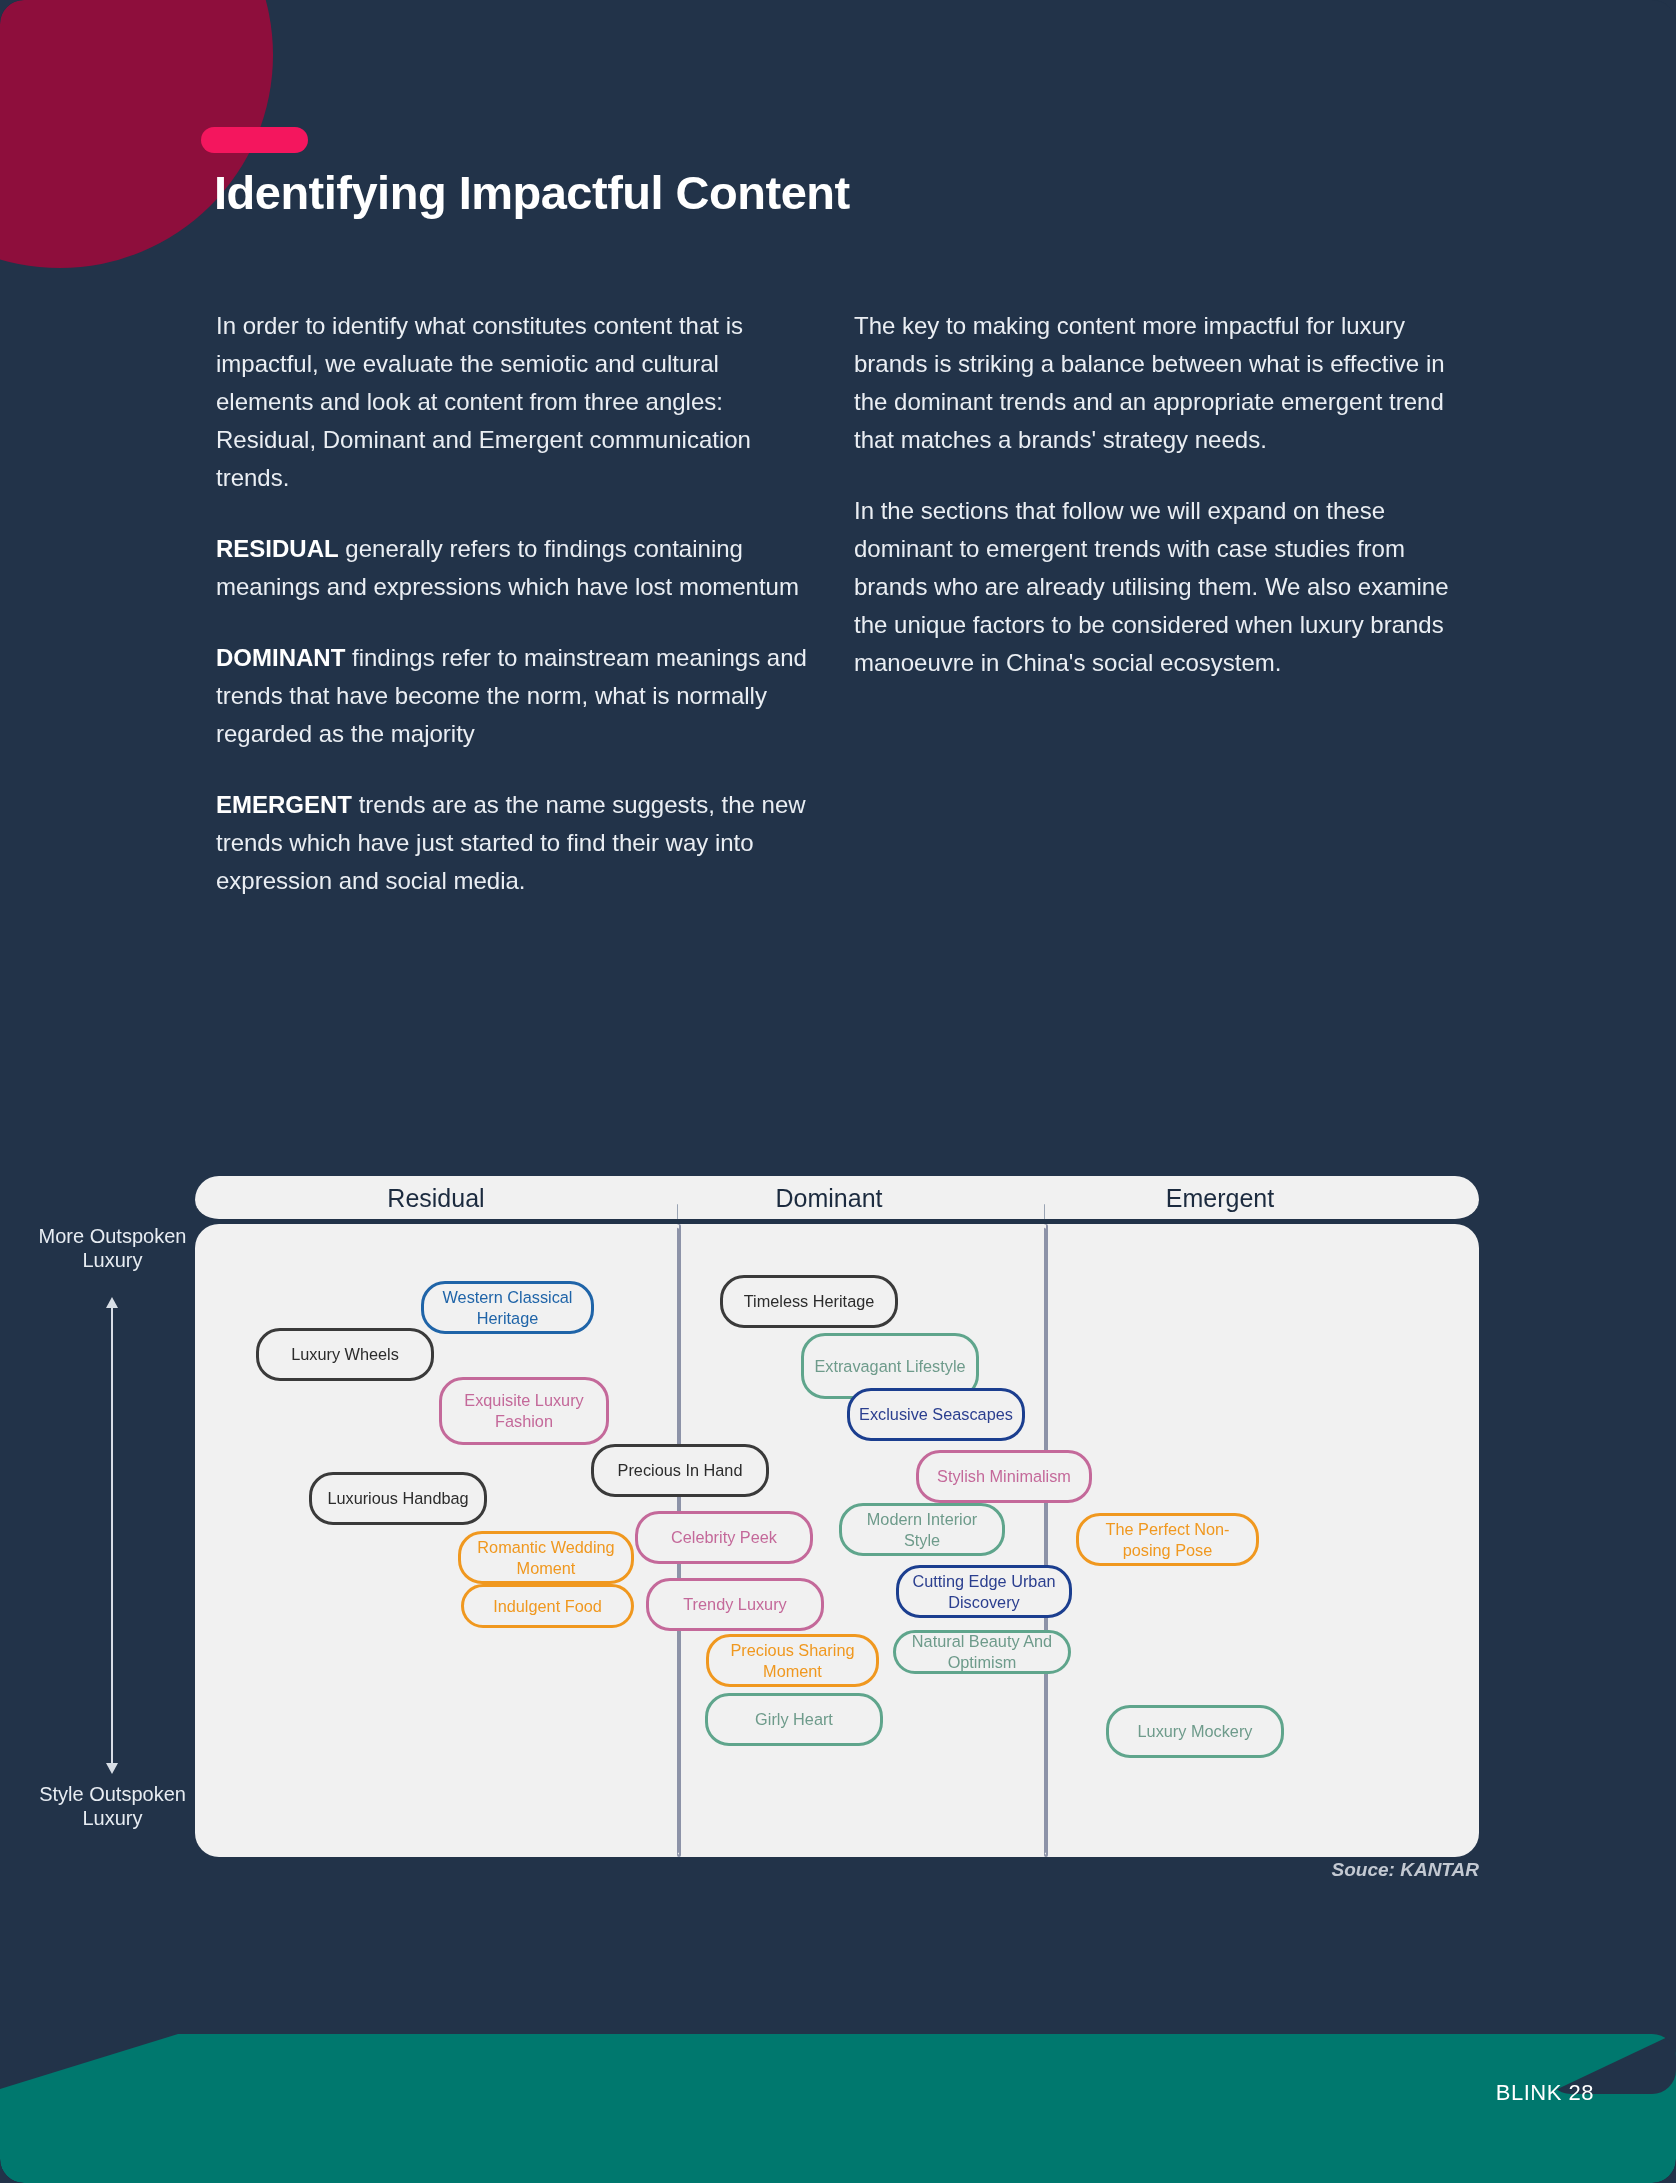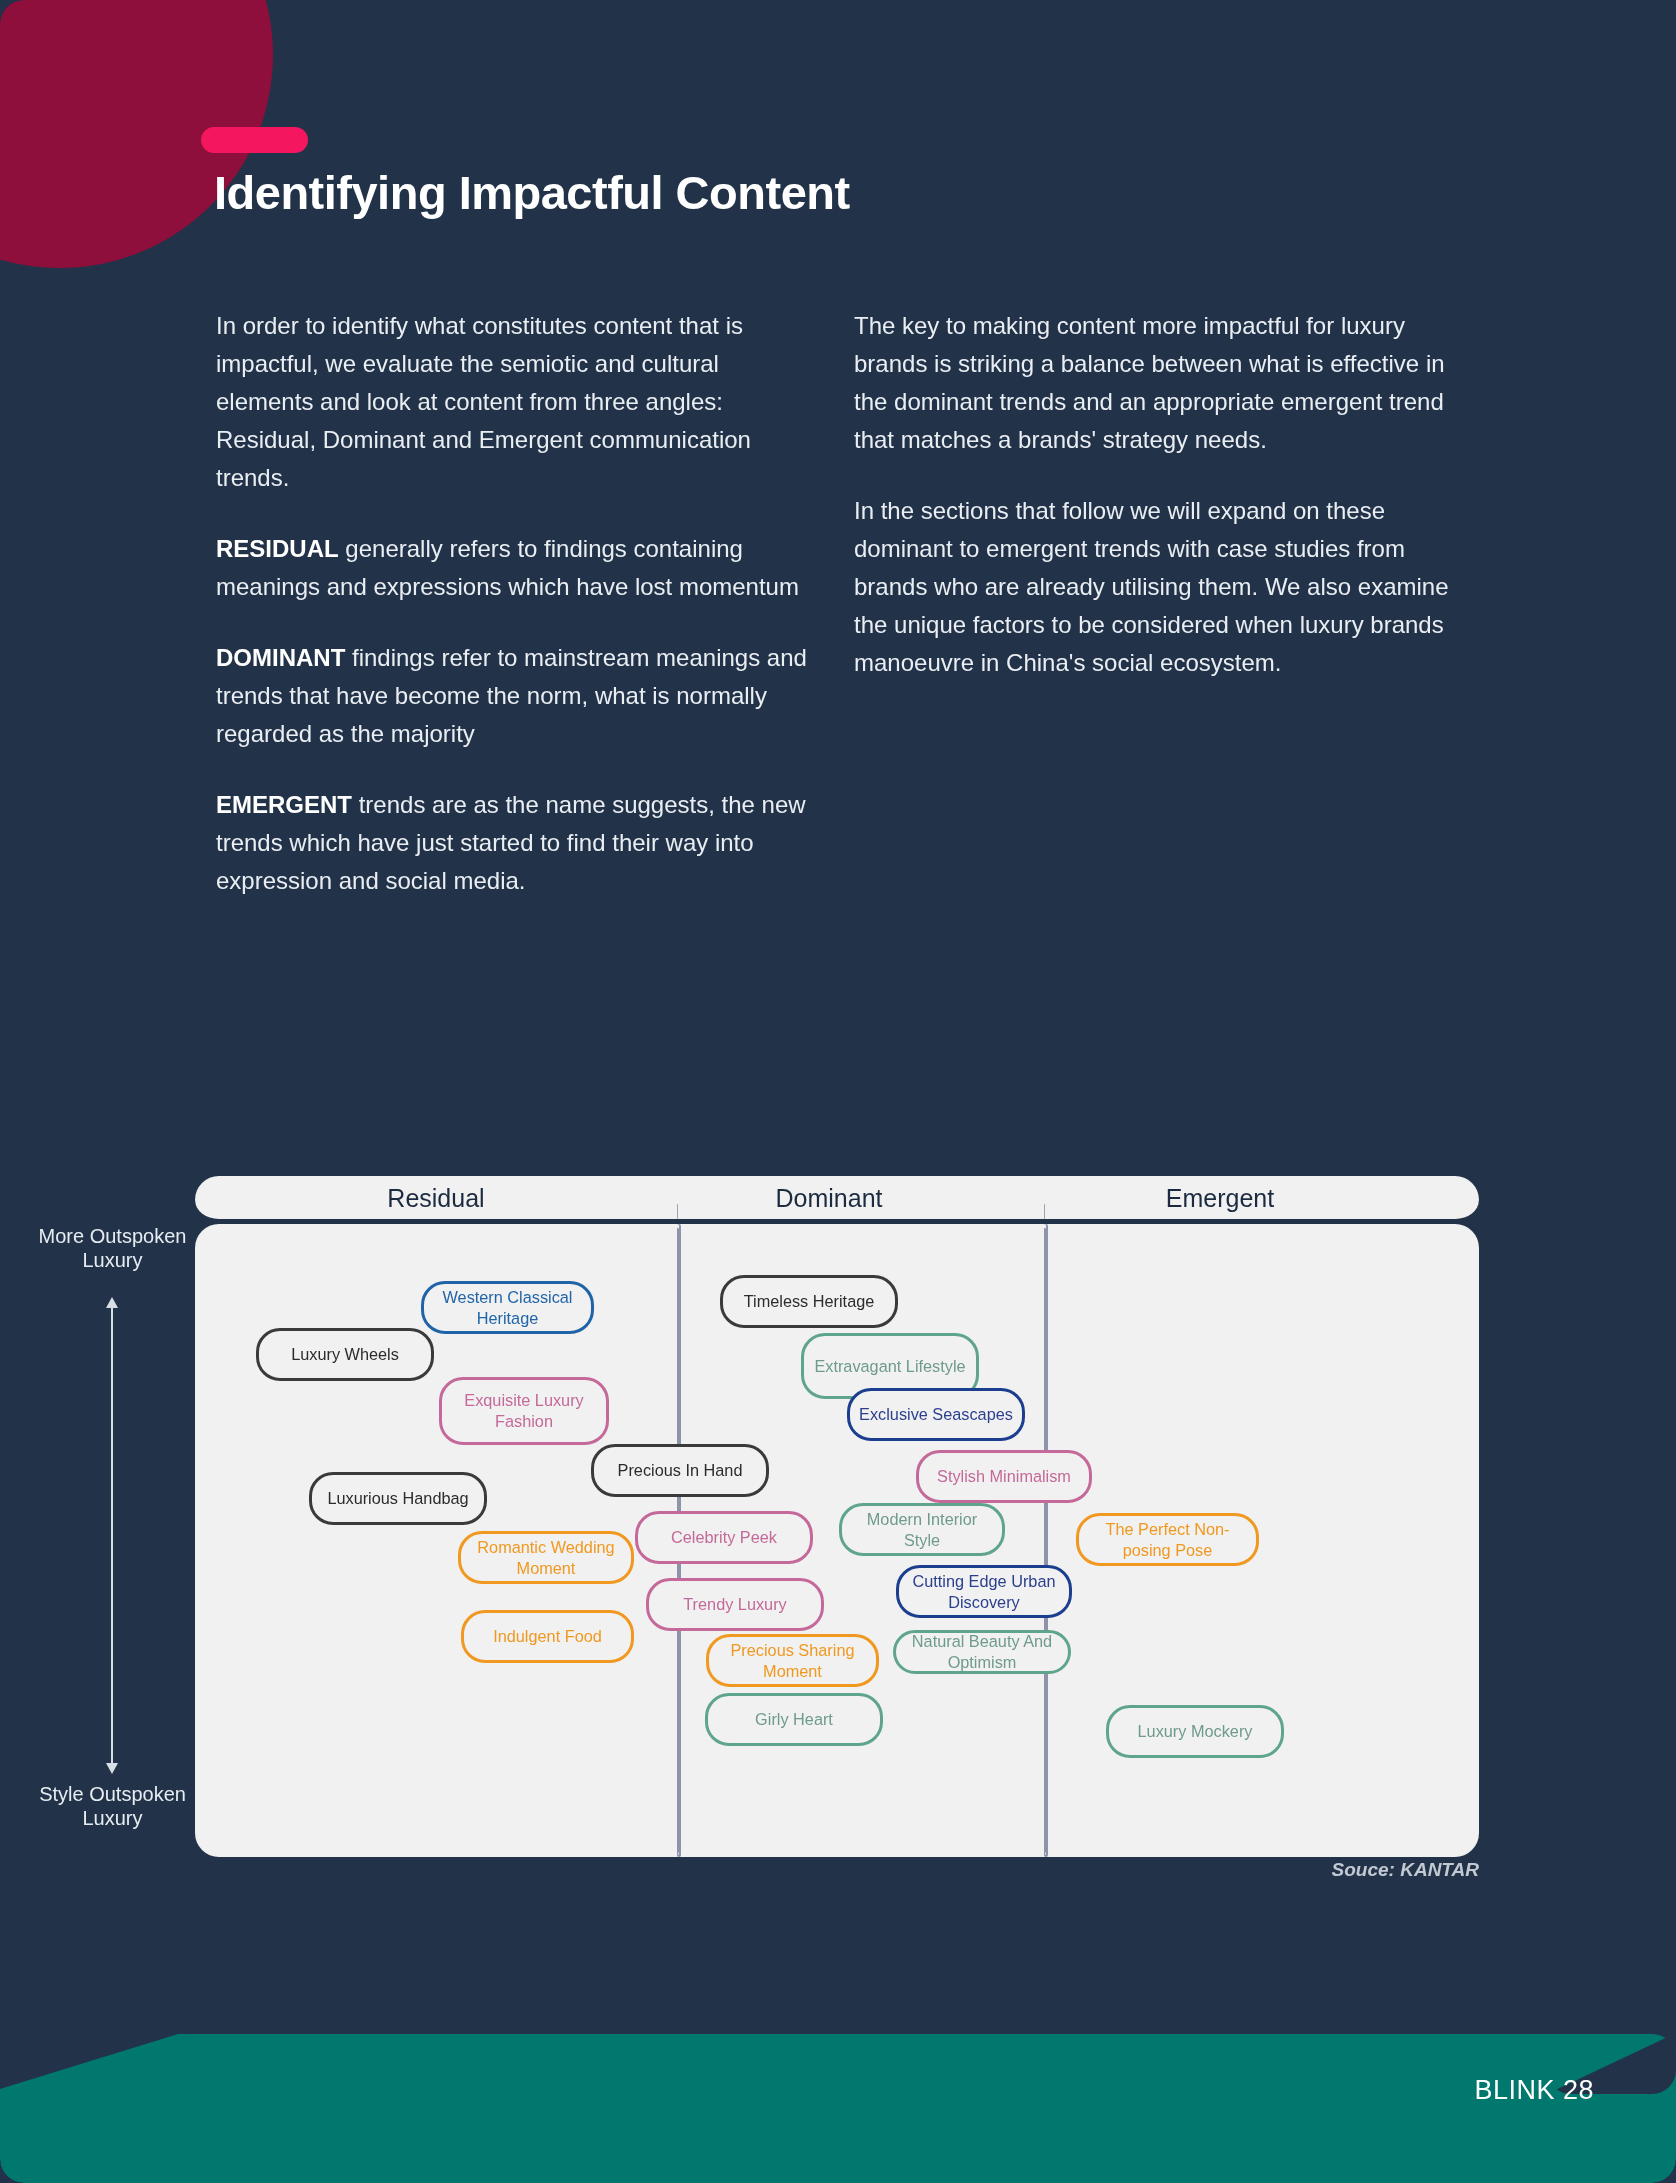--- a/index.html
+++ b/index.html
@@ -167,21 +167,21 @@
     position: absolute;
     right: 0; bottom: 89px;
     width: 129px; height: 61px;
     background: #223349;
     clip-path: polygon(100% 0, 100% 100%, 0 100%);
   }
   .footer-text {
     position: absolute;
     right: 82px; bottom: 77px;
     color: #FFFFFF;
-    font-size: 27px;
+    font-size: 22px;
     letter-spacing: 0.5px;
   }
 </style>
 </head>
 <body>
 
 <div id="slide">
 
   <div class="maroon-circle"></div>
   <div class="pink-bar"></div>
@@ -213,21 +213,21 @@
         <div class="vdiv" style="left: 849px;"></div>
       </div>
     <div class="chart-body">
         <div class="dashed" style="left: 482px;"></div>
         <div class="dashed" style="left: 849px;"></div>
         <div class="node blue" style="left: 226px; top: 57px; width: 173px; height: 53px;">Western Classical Heritage</div>
         <div class="node dark" style="left: 61px; top: 104px; width: 178px; height: 53px;">Luxury Wheels</div>
         <div class="node pink" style="left: 244px; top: 153px; width: 170px; height: 68px;">Exquisite Luxury Fashion</div>
         <div class="node dark" style="left: 114px; top: 248px; width: 178px; height: 53px;">Luxurious Handbag</div>
         <div class="node orange" style="left: 263px; top: 307px; width: 176px; height: 53px;">Romantic Wedding Moment</div>
-        <div class="node orange" style="left: 266px; top: 386px; width: 173px; height: 53px;">Indulgent Food</div>
+        <div class="node orange" style="left: 266px; top: 360px; width: 173px; height: 44px;">Indulgent Food</div>
         <div class="node dark" style="left: 525px; top: 51px; width: 178px; height: 53px;">Timeless Heritage</div>
         <div class="node green" style="left: 606px; top: 109px; width: 178px; height: 66px;">Extravagant Lifestyle</div>
         <div class="node navy" style="left: 652px; top: 164px; width: 178px; height: 53px;">Exclusive Seascapes</div>
         <div class="node dark" style="left: 396px; top: 220px; width: 178px; height: 53px;">Precious In Hand</div>
         <div class="node pink" style="left: 721px; top: 226px; width: 176px; height: 53px;">Stylish Minimalism</div>
         <div class="node pink" style="left: 440px; top: 287px; width: 178px; height: 53px;">Celebrity Peek</div>
         <div class="node green" style="left: 644px; top: 279px; width: 166px; height: 53px;">Modern Interior Style</div>
         <div class="node orange" style="left: 881px; top: 289px; width: 183px; height: 53px;">The Perfect Non-posing Pose</div>
         <div class="node pink" style="left: 451px; top: 354px; width: 178px; height: 53px;">Trendy Luxury</div>
         <div class="node navy" style="left: 701px; top: 341px; width: 176px; height: 53px;">Cutting Edge Urban Discovery</div>

